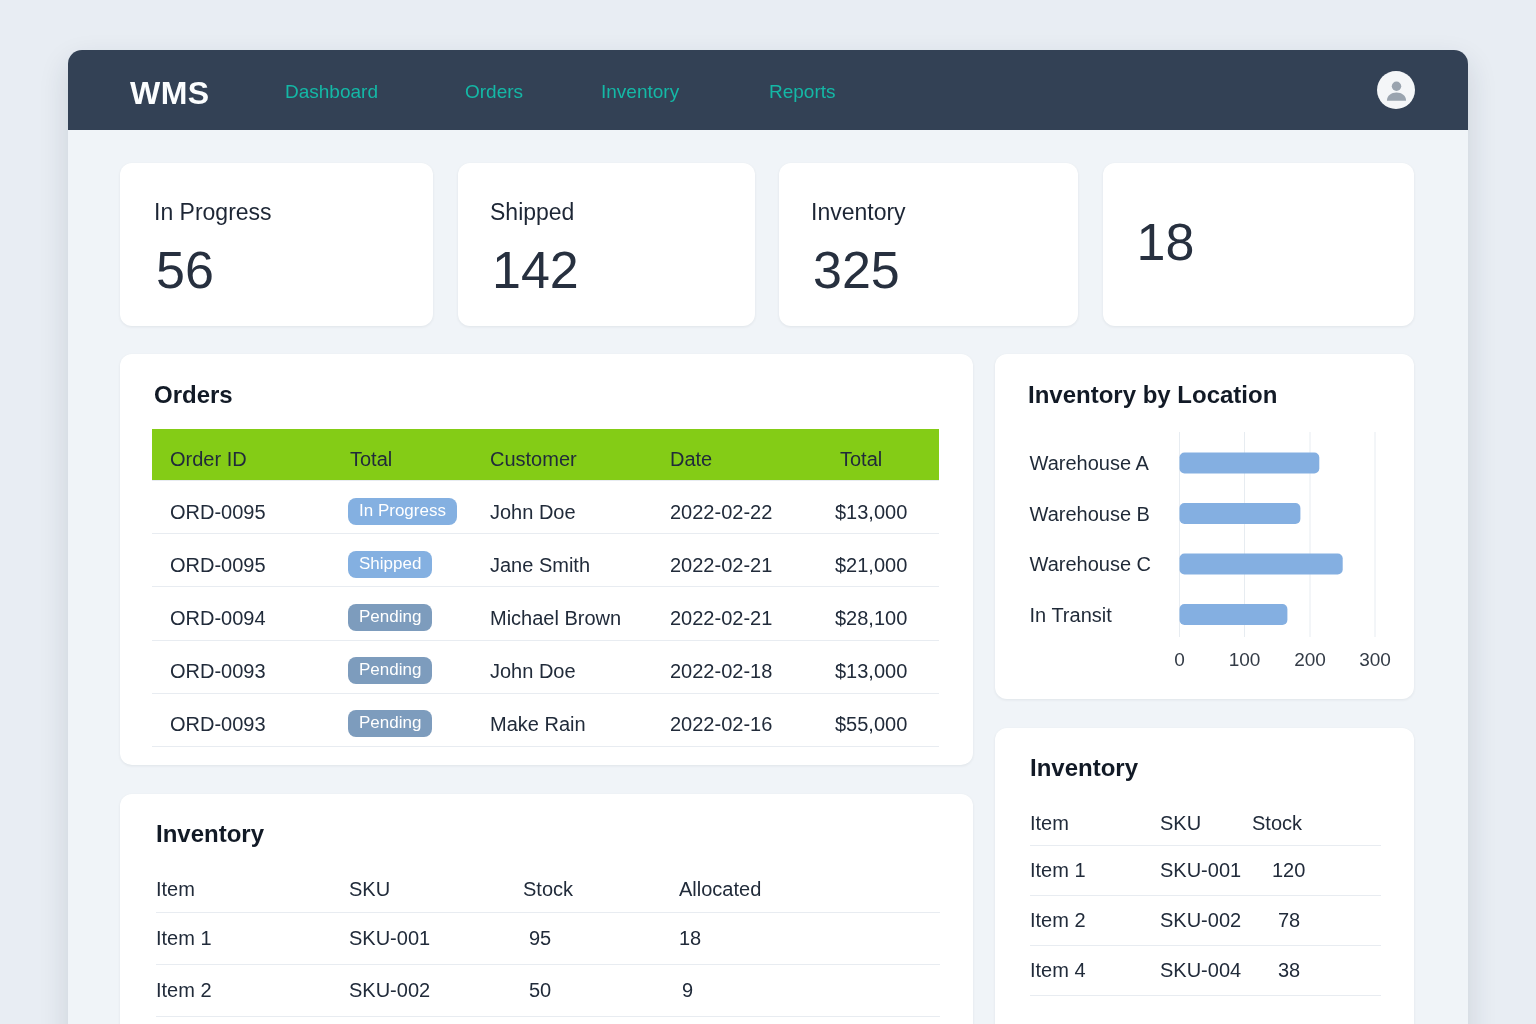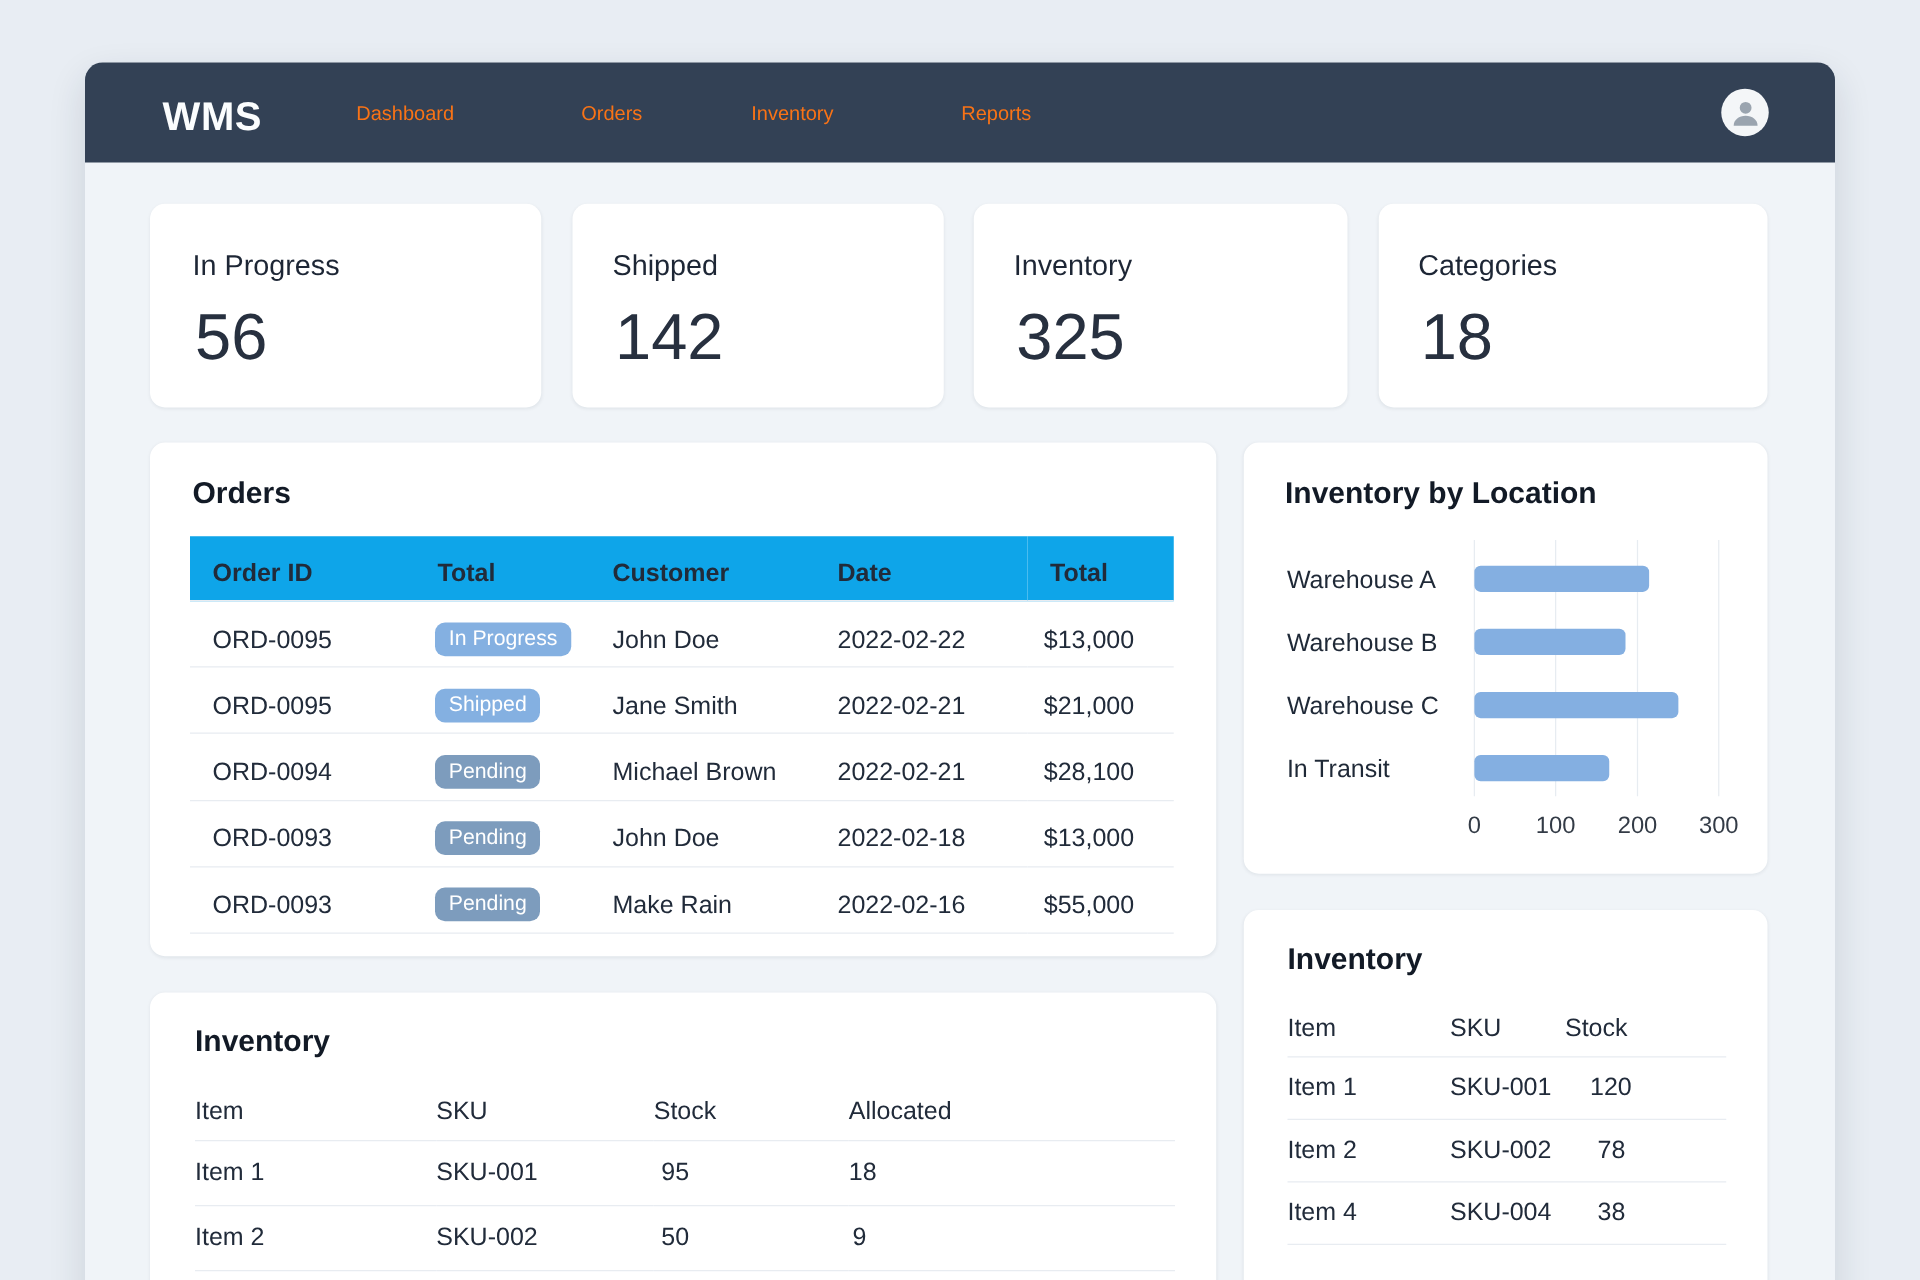--- a/index.html
+++ b/index.html
@@ -4,21 +4,21 @@
 <style>
 * { margin:0; padding:0; box-sizing:border-box; }
 html,body { width:1536px; height:1024px; overflow:hidden; }
 body { background:#e8edf3; font-family:"Liberation Sans", sans-serif; position:relative; }
 .app { position:absolute; left:68px; top:50px; width:1400px; height:1100px;
   background:#f0f4f8; border-radius:14px 14px 0 0;
   box-shadow:0 12px 30px rgba(30,44,66,0.14); }
 header { position:relative; height:80px; background:#334155; border-radius:14px 14px 0 0;
   display:flex; align-items:center; }
 .logo { margin-left:62px; font-size:32px; font-weight:bold; color:#fbfdfe; letter-spacing:0.5px; position:relative; top:3px; }
-nav span { position:absolute; top:50%; transform:translateY(calc(-50% + 2px)); font-size:16px; color:#f97316; }
+nav span { position:absolute; top:50%; transform:translateY(calc(-50% + 2px)); font-size:19px; color:#14b8a6; }
 .n1{left:217px}.n2{left:397px}.n3{left:533px}.n4{left:701px}
 .avatar { position:absolute; right:53px; top:21px; width:38px; height:38px; border-radius:50%;
   background:#f4f6f8; display:flex; align-items:center; justify-content:center; }
 main { padding:33px 52px 0 52px; }
 .stats { display:flex; height:163px; }
 .stat { background:#fff; border-radius:12px; box-shadow:0 1px 3px rgba(16,24,40,0.07);
   padding:35px 32px; }
 .s1 { width:312.5px; margin-right:25.5px; padding-left:34px; }
 .s2 { width:296.5px; margin-right:24.5px; }
 .s3 { width:299px;   margin-right:24.5px; }
@@ -28,21 +28,21 @@
 .cols { display:flex; margin-top:27.5px; align-items:flex-start; }
 .colL { width:852.8px; margin-right:22.2px; }
 .colR { width:419px; }
 .card { background:#fff; border-radius:12px; box-shadow:0 1px 3px rgba(16,24,40,0.07); }
 .card h2 { font-size:24px; font-weight:bold; color:#121a26; }
 
 .orders { height:411.5px; padding:27px 32px; }
 .orders h2 { margin-left:2px; }
 table { border-collapse:collapse; table-layout:fixed; }
 .otable { width:786.8px; margin-top:20px; }
-.otable thead td { background:#0ea5e9; height:52px; padding-top:10px;font-weight:bold; }
+.otable thead td { background:#84cc16; height:52px; padding-top:10px; }
 .otable td { font-size:20px; color:#212b3a; padding-left:18px; border-bottom:1px solid #e8ecf1; }
 .otable td:last-child { padding-left:13px; }
 .otable thead td:last-child { padding-left:18px; }
 .otable tbody td { height:53.2px; padding-top:10px; }
 .pill { display:inline-block; font-size:17px; line-height:18px; color:#fff; border-radius:8px;
   padding:4px 11px 5px 11px; margin-left:-2px; position:relative; top:-1px; }
 .pblue { background:#84b0e1; }
 .pgray { background:#7d9cbd; }
 
 .chart { height:345px; padding:27px 33px; }
@@ -86,21 +86,20 @@
         </div>
       <div class="stat s2">
           <div class="lbl">Shipped</div>
           <div class="num">142</div>
         </div>
       <div class="stat s3">
           <div class="lbl">Inventory</div>
           <div class="num">325</div>
         </div>
       <div class="stat s4">
-          <div class="lbl">Categories</div>
           <div class="num">18</div>
         </div>
     </div>
     <div class="cols">
       <div class="colL">
         <div class="card orders">
           <h2>Orders</h2>
           <table class="otable">
             <colgroup>
                 <col style="width:180px">

